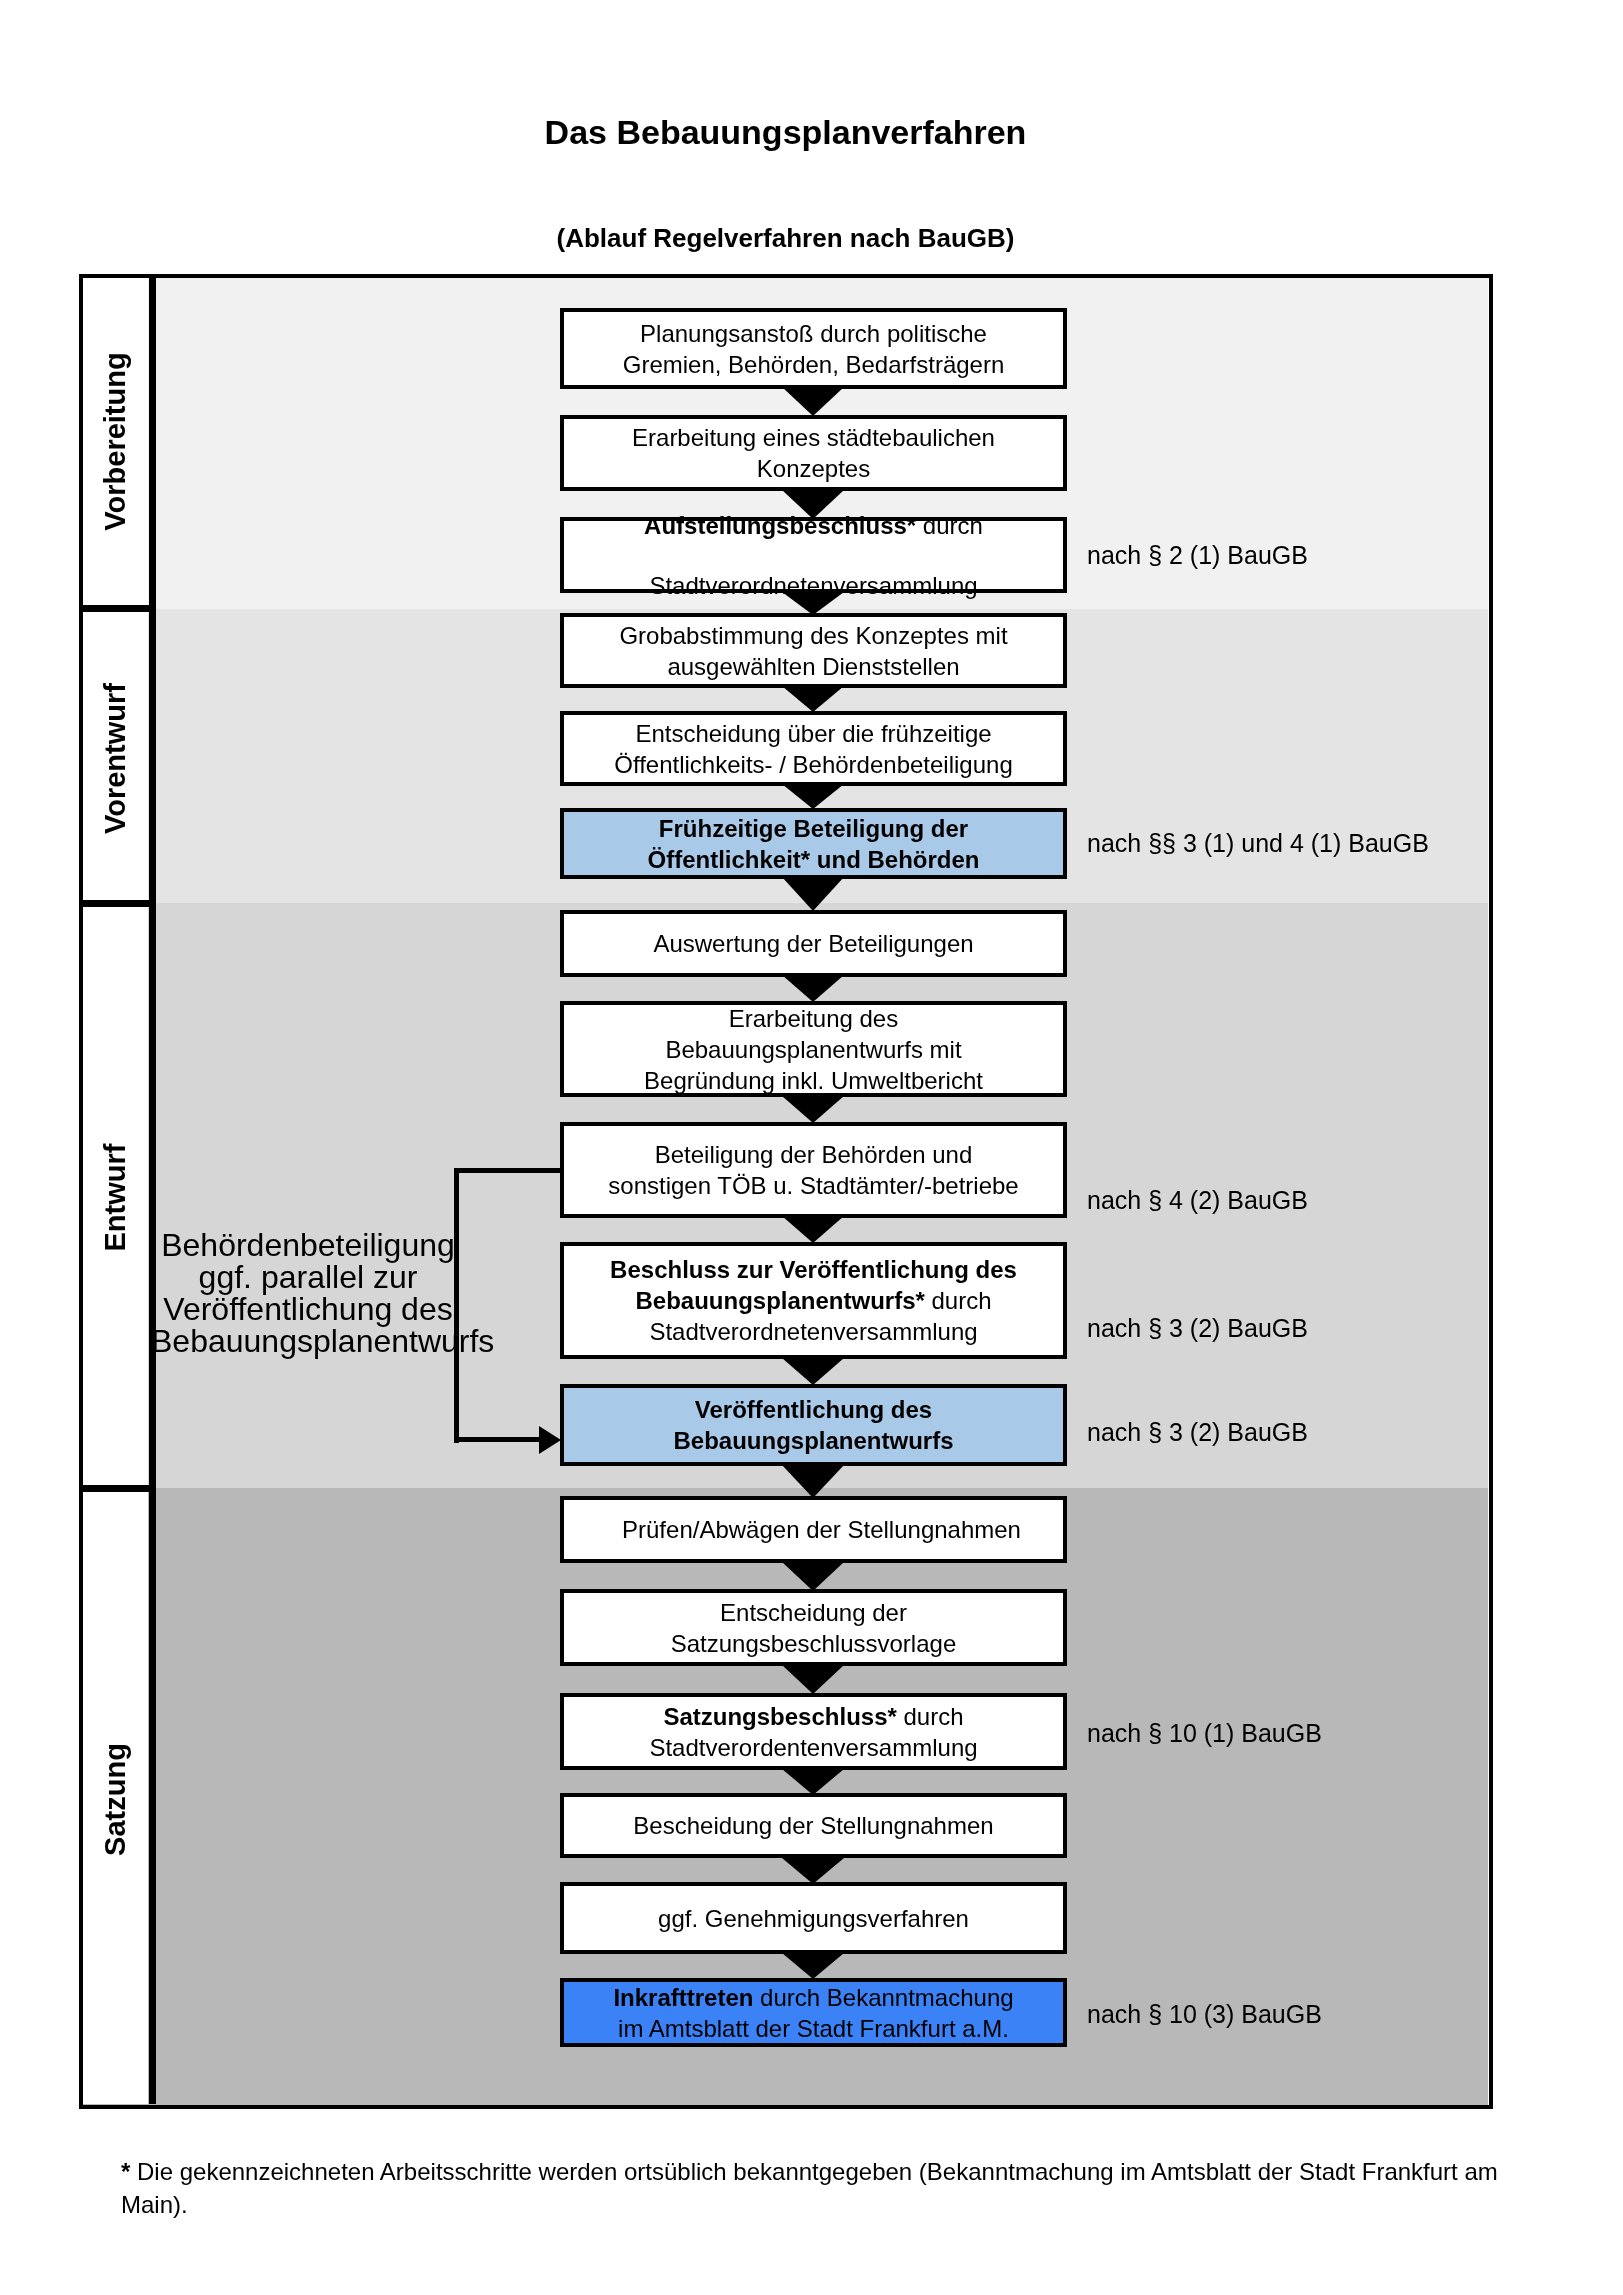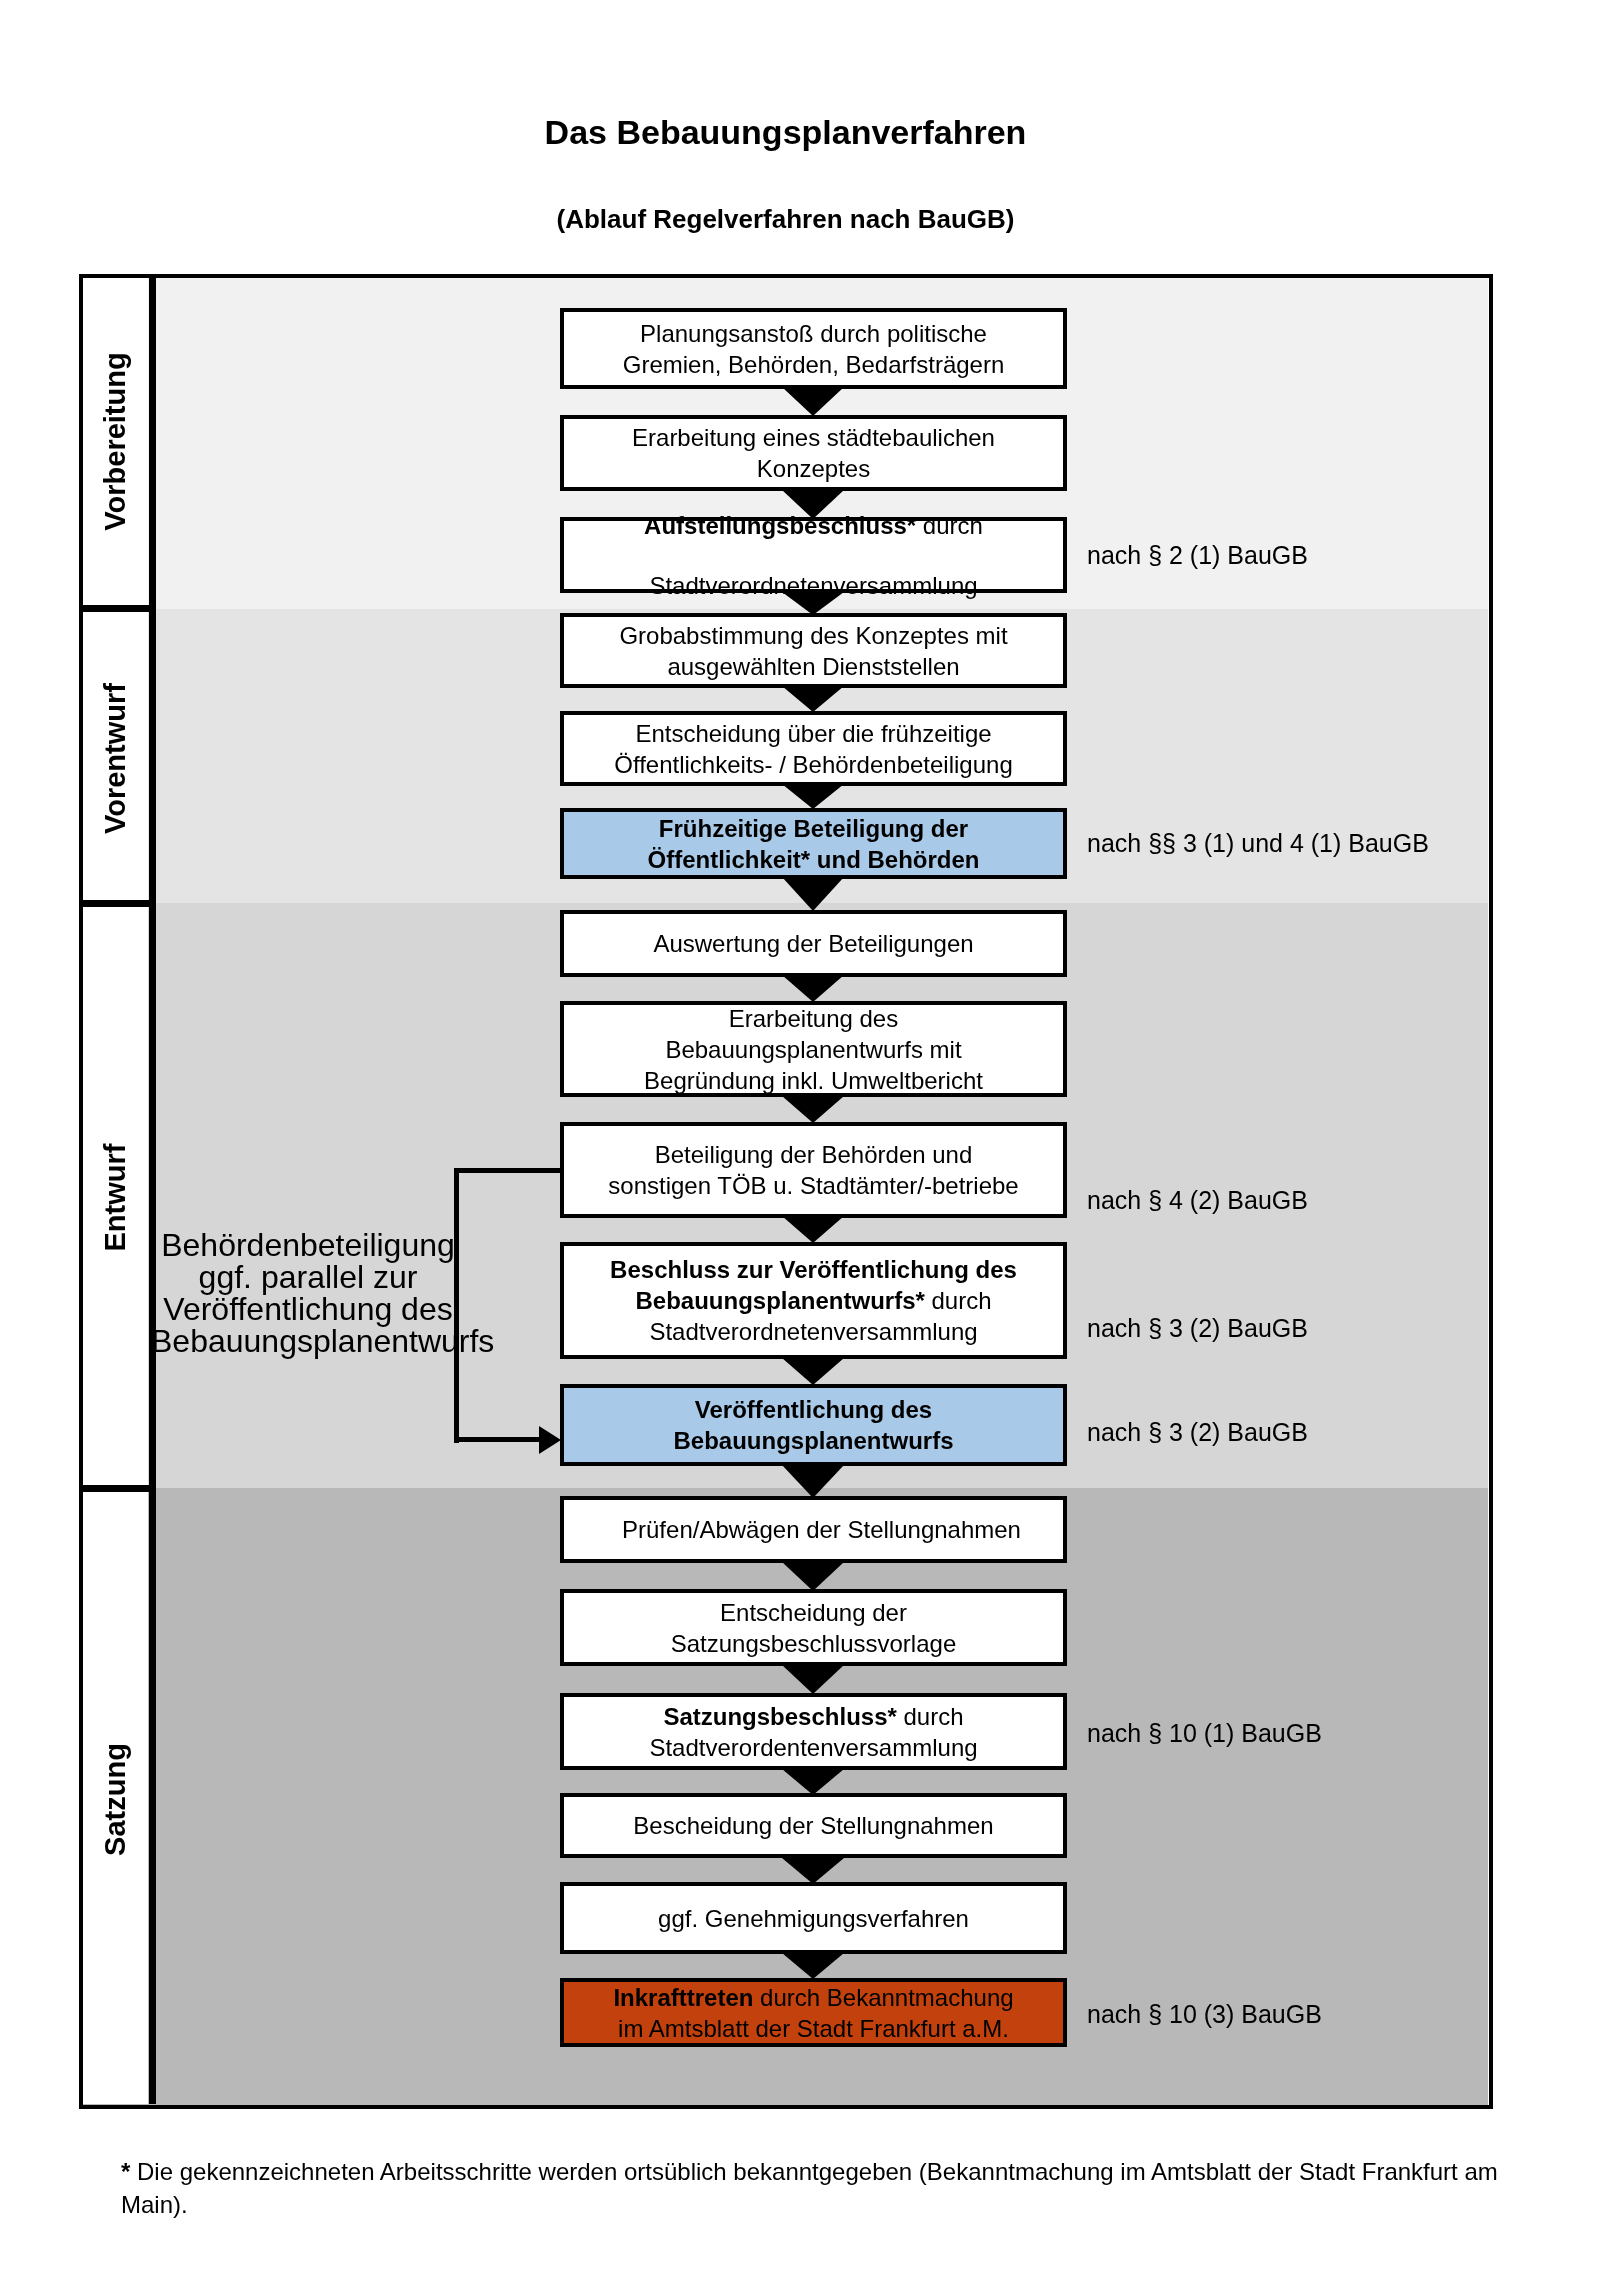--- a/index.html
+++ b/index.html
@@ -3,21 +3,21 @@
 <meta charset="utf-8">
 <style>
   html,body { margin:0; padding:0; background:#ffffff; }
   #page {
     position:relative; width:1623px; height:2295px; background:#ffffff;
     font-family:"Liberation Sans", sans-serif; color:#000;
     overflow:hidden;
   }
   .title    { position:absolute; top:113px; left:0; width:1571px; text-align:center;
               font-size:34px; font-weight:bold; }
-  .subtitle { position:absolute; top:204px; left:0; width:1571px; text-align:center;
+  .subtitle { position:absolute; top:223px; left:0; width:1571px; text-align:center;
               font-size:26px; font-weight:bold; }
 
   
   .frame { position:absolute; left:79px; top:274px; width:1414px; height:1835px;
            border:4.6px solid #000; box-sizing:border-box; z-index:40; pointer-events:none; }
   .section { position:absolute; left:83px; width:1405px; z-index:1; }
   .s1 { top:278px;  height:331px; }
   .s2 { top:609px;  height:295px; }
   .s3 { top:903px; height:585px; }
   .s4 { top:1488px; height:617px; }
@@ -185,21 +185,21 @@
       <div class="box b14">
         <div class="line"><b>Satzungsbeschluss*</b><span> durch</span></div>
         <div class="line"><span>Stadtverordentenversammlung</span></div>
       </div>
       <div class="box b15">
         <div class="line"><span>Bescheidung der Stellungnahmen</span></div>
       </div>
       <div class="box b16">
         <div class="line"><span>ggf. Genehmigungsverfahren</span></div>
       </div>
-      <div class="box b17" style="background: #c2410c;">
+      <div class="box b17" style="background: #3b82f6;">
         <div class="line"><b>Inkrafttreten</b><span> durch Bekanntmachung</span></div>
         <div class="line"><span>im Amtsblatt der Stadt Frankfurt a.M.</span></div>
       </div>
     </div>
   <div id="arrows">
       <div class="arrow a1"></div>
       <div class="arrow a2"></div>
       <div class="arrow a3"></div>
       <div class="arrow a4"></div>
       <div class="arrow a5"></div>

